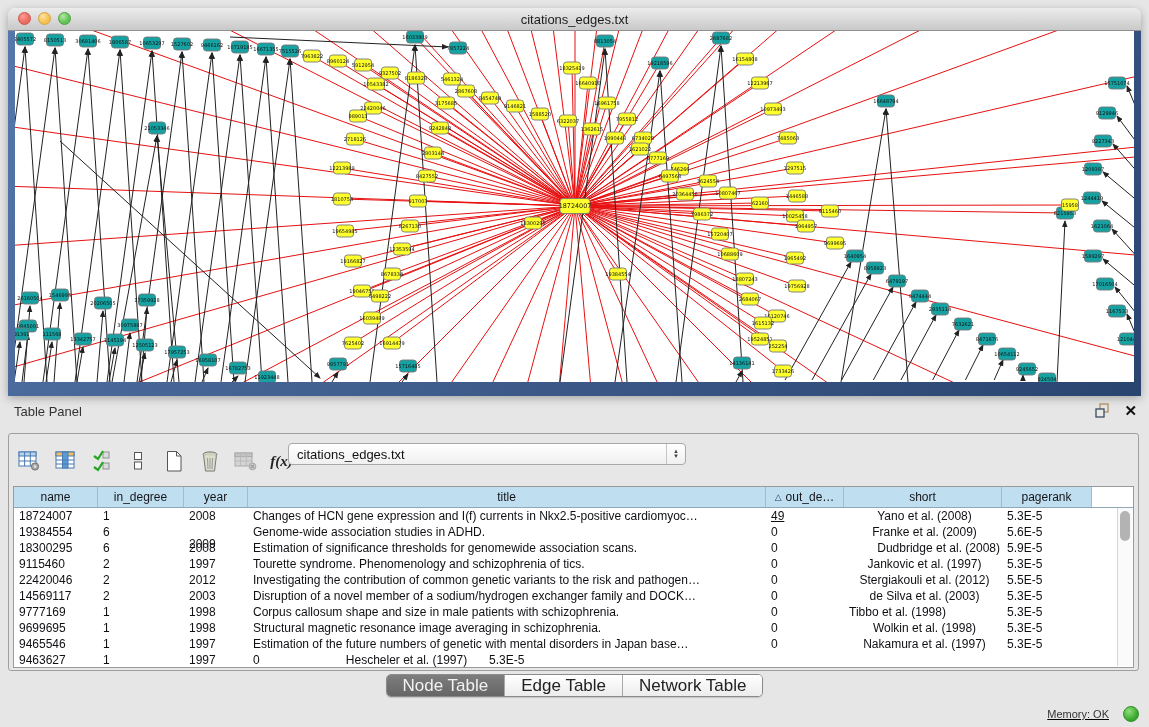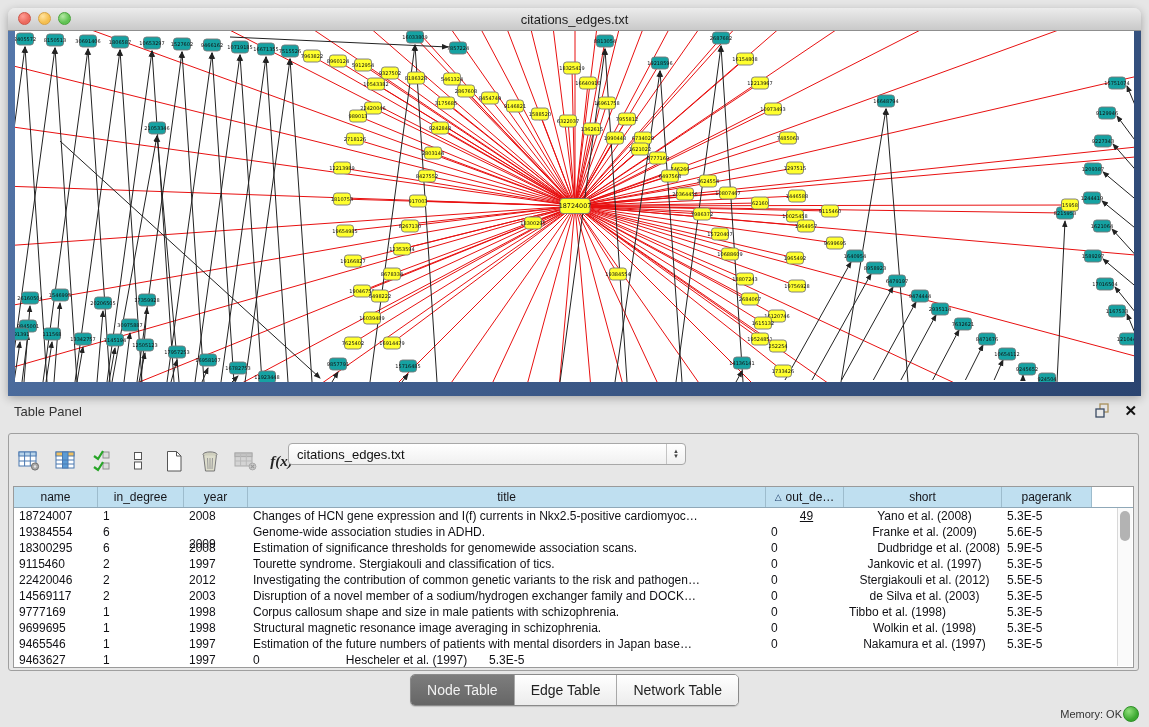--- a/index.html
+++ b/index.html
@@ -45,27 +45,27 @@
   .trow{display:flex;height:16px;align-items:center;}
   .td{font-size:12px;color:#101014;box-sizing:border-box;white-space:nowrap;
     overflow:hidden;text-overflow:clip;padding:0 2px 0 5px;}
   .vscroll{position:absolute;top:21px;right:1px;width:14px;bottom:1px;background:#fafafa;
     border-left:1px solid #d8d8d8;}
   .vthumb{position:absolute;left:2px;top:3px;width:10px;height:30px;background:#b3b3b3;border-radius:5px;}
   
   .tabs{position:absolute;left:0;top:674px;width:1149px;display:flex;justify-content:center;}
   .seg{display:flex;border:1px solid #8a8a8a;border-radius:5px;overflow:hidden;
     background:#fff;box-shadow:0 1px 1px rgba(0,0,0,.15);}
-  .seg button{border:none;margin:0;height:30px;padding:0 16px;font-size:14px;
+  .seg button{border:none;margin:0;height:21px;padding:0 16px;font-size:17px;
     font-family:"Liberation Sans",sans-serif;background:linear-gradient(#ffffff,#ececec);
     color:#222;border-right:1px solid #a8a8a8;}
   .seg button:last-child{border-right:none;}
   .seg button.sel{background:linear-gradient(#7d7d7d,#666666);color:#f2f2f2;}
   
-  .status{position:absolute;right:10px;bottom:5px;display:flex;align-items:center;gap:1px;}
+  .status{position:absolute;right:10px;bottom:5px;display:flex;align-items:center;gap:14px;text-decoration:underline;}
   .status-label{font-size:11px;color:#333;}
   .memdot{width:14px;height:14px;border-radius:50%;
     background:radial-gradient(circle at 35% 30%,#8fe07a,#3aa72f 65%);border:1px solid #2e8f27;}
 </style>
 </head>
 <body>
 
 <div class="win">
   <div class="titlebar">
     <div class="lights">
@@ -653,21 +653,21 @@
           <span>pagerank</span>
         </div>
         <div class="th th-fill"></div>
       </div>
     <div id="tbody">
         <div class="trow">
           <div class="td" style="width: 84px; text-align: left;">18724007</div>
           <div class="td" style="width: 86px; text-align: left;">1</div>
           <div class="td" style="width: 64px; text-align: left;">2008</div>
           <div class="td" style="width: 518px; text-align: left;">Changes of HCN gene expression and I(f) currents in Nkx2.5-positive cardiomyoc…</div>
-          <div class="td" style="width: 78px; text-align: center; text-decoration: underline;">49</div>
+          <div class="td" style="width: 78px; text-align: left; text-decoration: underline;">49</div>
           <div class="td" style="width: 158px; text-align: center;">Yano et al. (2008)</div>
           <div class="td" style="width: 90px; text-align: left;">5.3E-5</div>
         </div>
         <div class="trow">
           <div class="td" style="width: 84px; text-align: left;">19384554</div>
           <div class="td" style="width: 86px; text-align: left;">6</div>
           <div class="td" style="width: 64px; text-align: left; margin-top: 24px;">2009</div>
           <div class="td" style="width: 518px; text-align: left;">Genome-wide association studies in ADHD.</div>
           <div class="td" style="width: 78px; text-align: left;">0</div>
           <div class="td" style="width: 158px; text-align: center;">Franke et al. (2009)</div>
@@ -679,21 +679,21 @@
           <div class="td" style="width: 64px; text-align: left;">2008</div>
           <div class="td" style="width: 518px; text-align: left;">Estimation of significance thresholds for genomewide association scans.</div>
           <div class="td" style="width: 78px; text-align: left;">0</div>
           <div class="td" style="width: 158px; text-align: right;">Dudbridge et al. (2008)</div>
           <div class="td" style="width: 90px; text-align: left;">5.9E-5</div>
         </div>
         <div class="trow">
           <div class="td" style="width: 84px; text-align: left;">9115460</div>
           <div class="td" style="width: 86px; text-align: left;">2</div>
           <div class="td" style="width: 64px; text-align: left;">1997</div>
-          <div class="td" style="width: 518px; text-align: left;">Tourette syndrome. Stergiakouli and classification of tics.</div>
+          <div class="td" style="width: 518px; text-align: left;">Tourette syndrome. Phenomenology and schizophrenia of tics.</div>
           <div class="td" style="width: 78px; text-align: left;">0</div>
           <div class="td" style="width: 158px; text-align: center;">Jankovic et al. (1997)</div>
           <div class="td" style="width: 90px; text-align: left;">5.3E-5</div>
         </div>
         <div class="trow">
           <div class="td" style="width: 84px; text-align: left;">22420046</div>
           <div class="td" style="width: 86px; text-align: left;">2</div>
           <div class="td" style="width: 64px; text-align: left;">2012</div>
           <div class="td" style="width: 518px; text-align: left;">Investigating the contribution of common genetic variants to the risk and pathogen…</div>
           <div class="td" style="width: 78px; text-align: left;">0</div>
@@ -724,21 +724,21 @@
           <div class="td" style="width: 64px; text-align: left;">1998</div>
           <div class="td" style="width: 518px; text-align: left;">Structural magnetic resonance image averaging in schizophrenia.</div>
           <div class="td" style="width: 78px; text-align: left;">0</div>
           <div class="td" style="width: 158px; text-align: center;">Wolkin et al. (1998)</div>
           <div class="td" style="width: 90px; text-align: left;">5.3E-5</div>
         </div>
         <div class="trow">
           <div class="td" style="width: 84px; text-align: left;">9465546</div>
           <div class="td" style="width: 86px; text-align: left;">1</div>
           <div class="td" style="width: 64px; text-align: left;">1997</div>
-          <div class="td" style="width: 518px; text-align: left;">Estimation of the future numbers of patients with mental disorders in Japan base…</div>
+          <div class="td" style="width: 518px; text-align: left;">Estimation of the future numbers of genetic with mental disorders in Japan base…</div>
           <div class="td" style="width: 78px; text-align: left;">0</div>
           <div class="td" style="width: 158px; text-align: center;">Nakamura et al. (1997)</div>
           <div class="td" style="width: 90px; text-align: left;">5.3E-5</div>
         </div>
         <div class="trow">
           <div class="td" style="width: 84px; text-align: left;">9463627</div>
           <div class="td" style="width: 86px; text-align: left;">1</div>
           <div class="td" style="width: 64px; text-align: left;">1997</div>
           <div class="td" style="width: 78px; text-align: left;">0</div>
           <div class="td" style="width: 158px; text-align: center;">Hescheler et al. (1997)</div>

